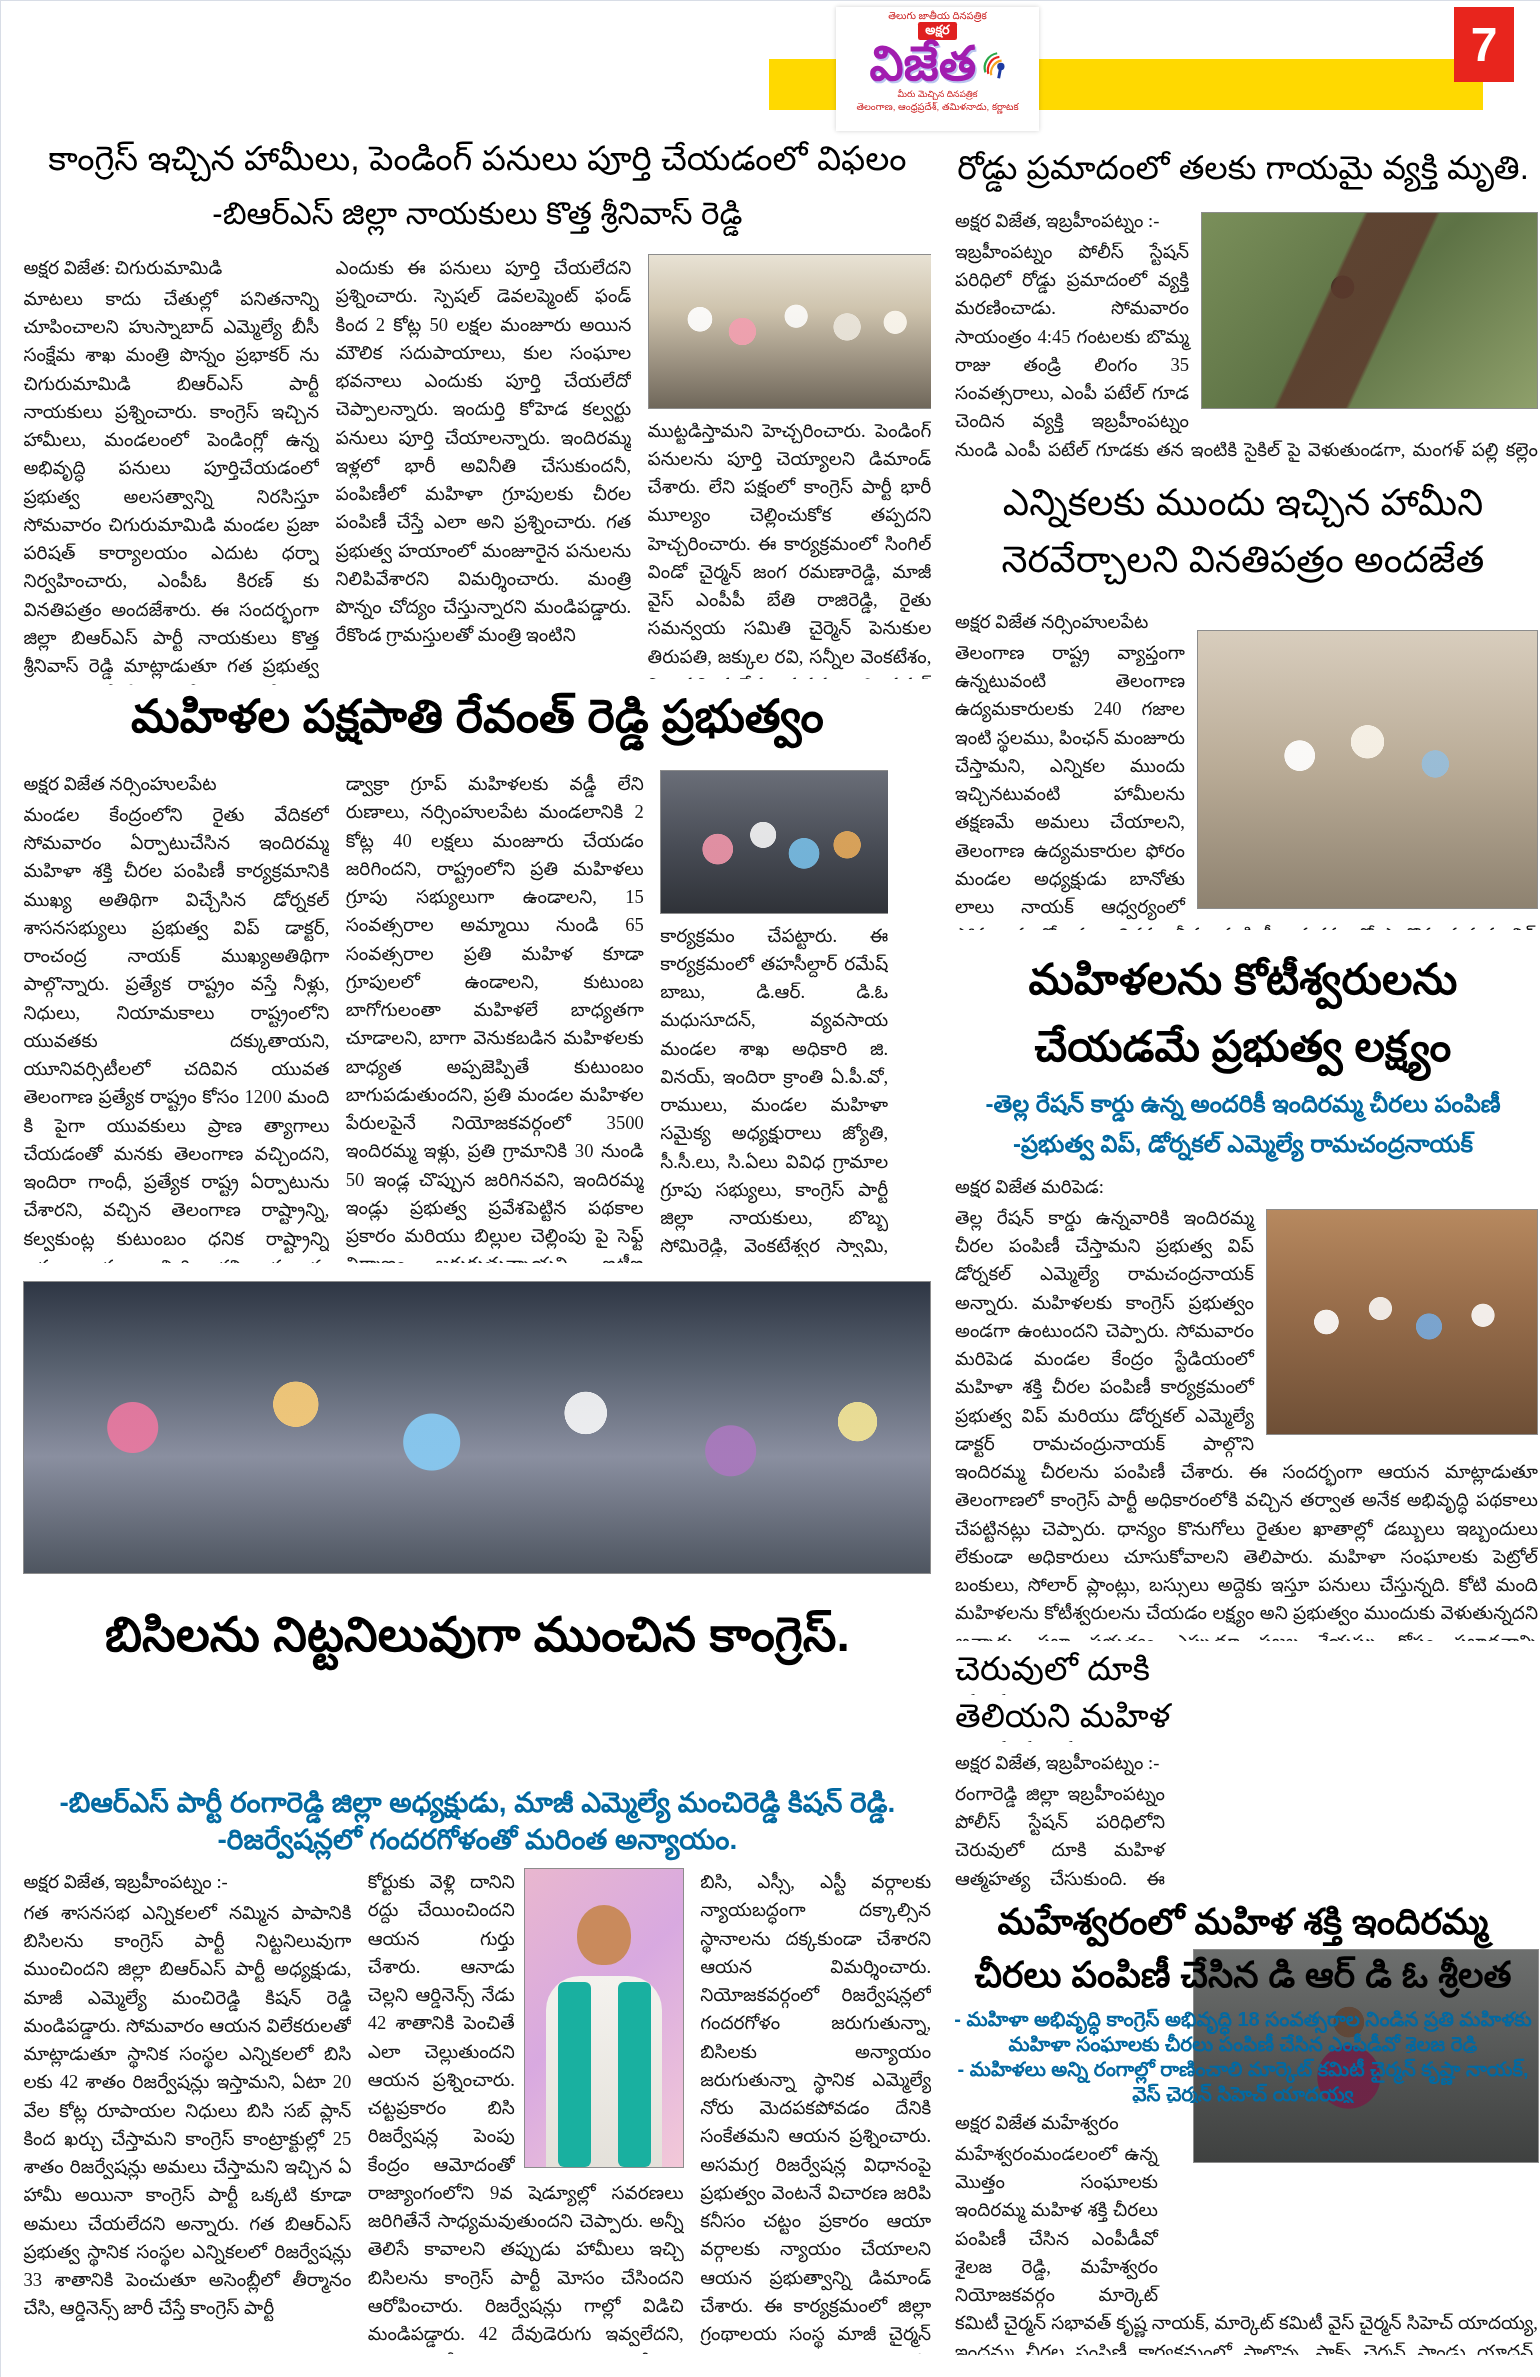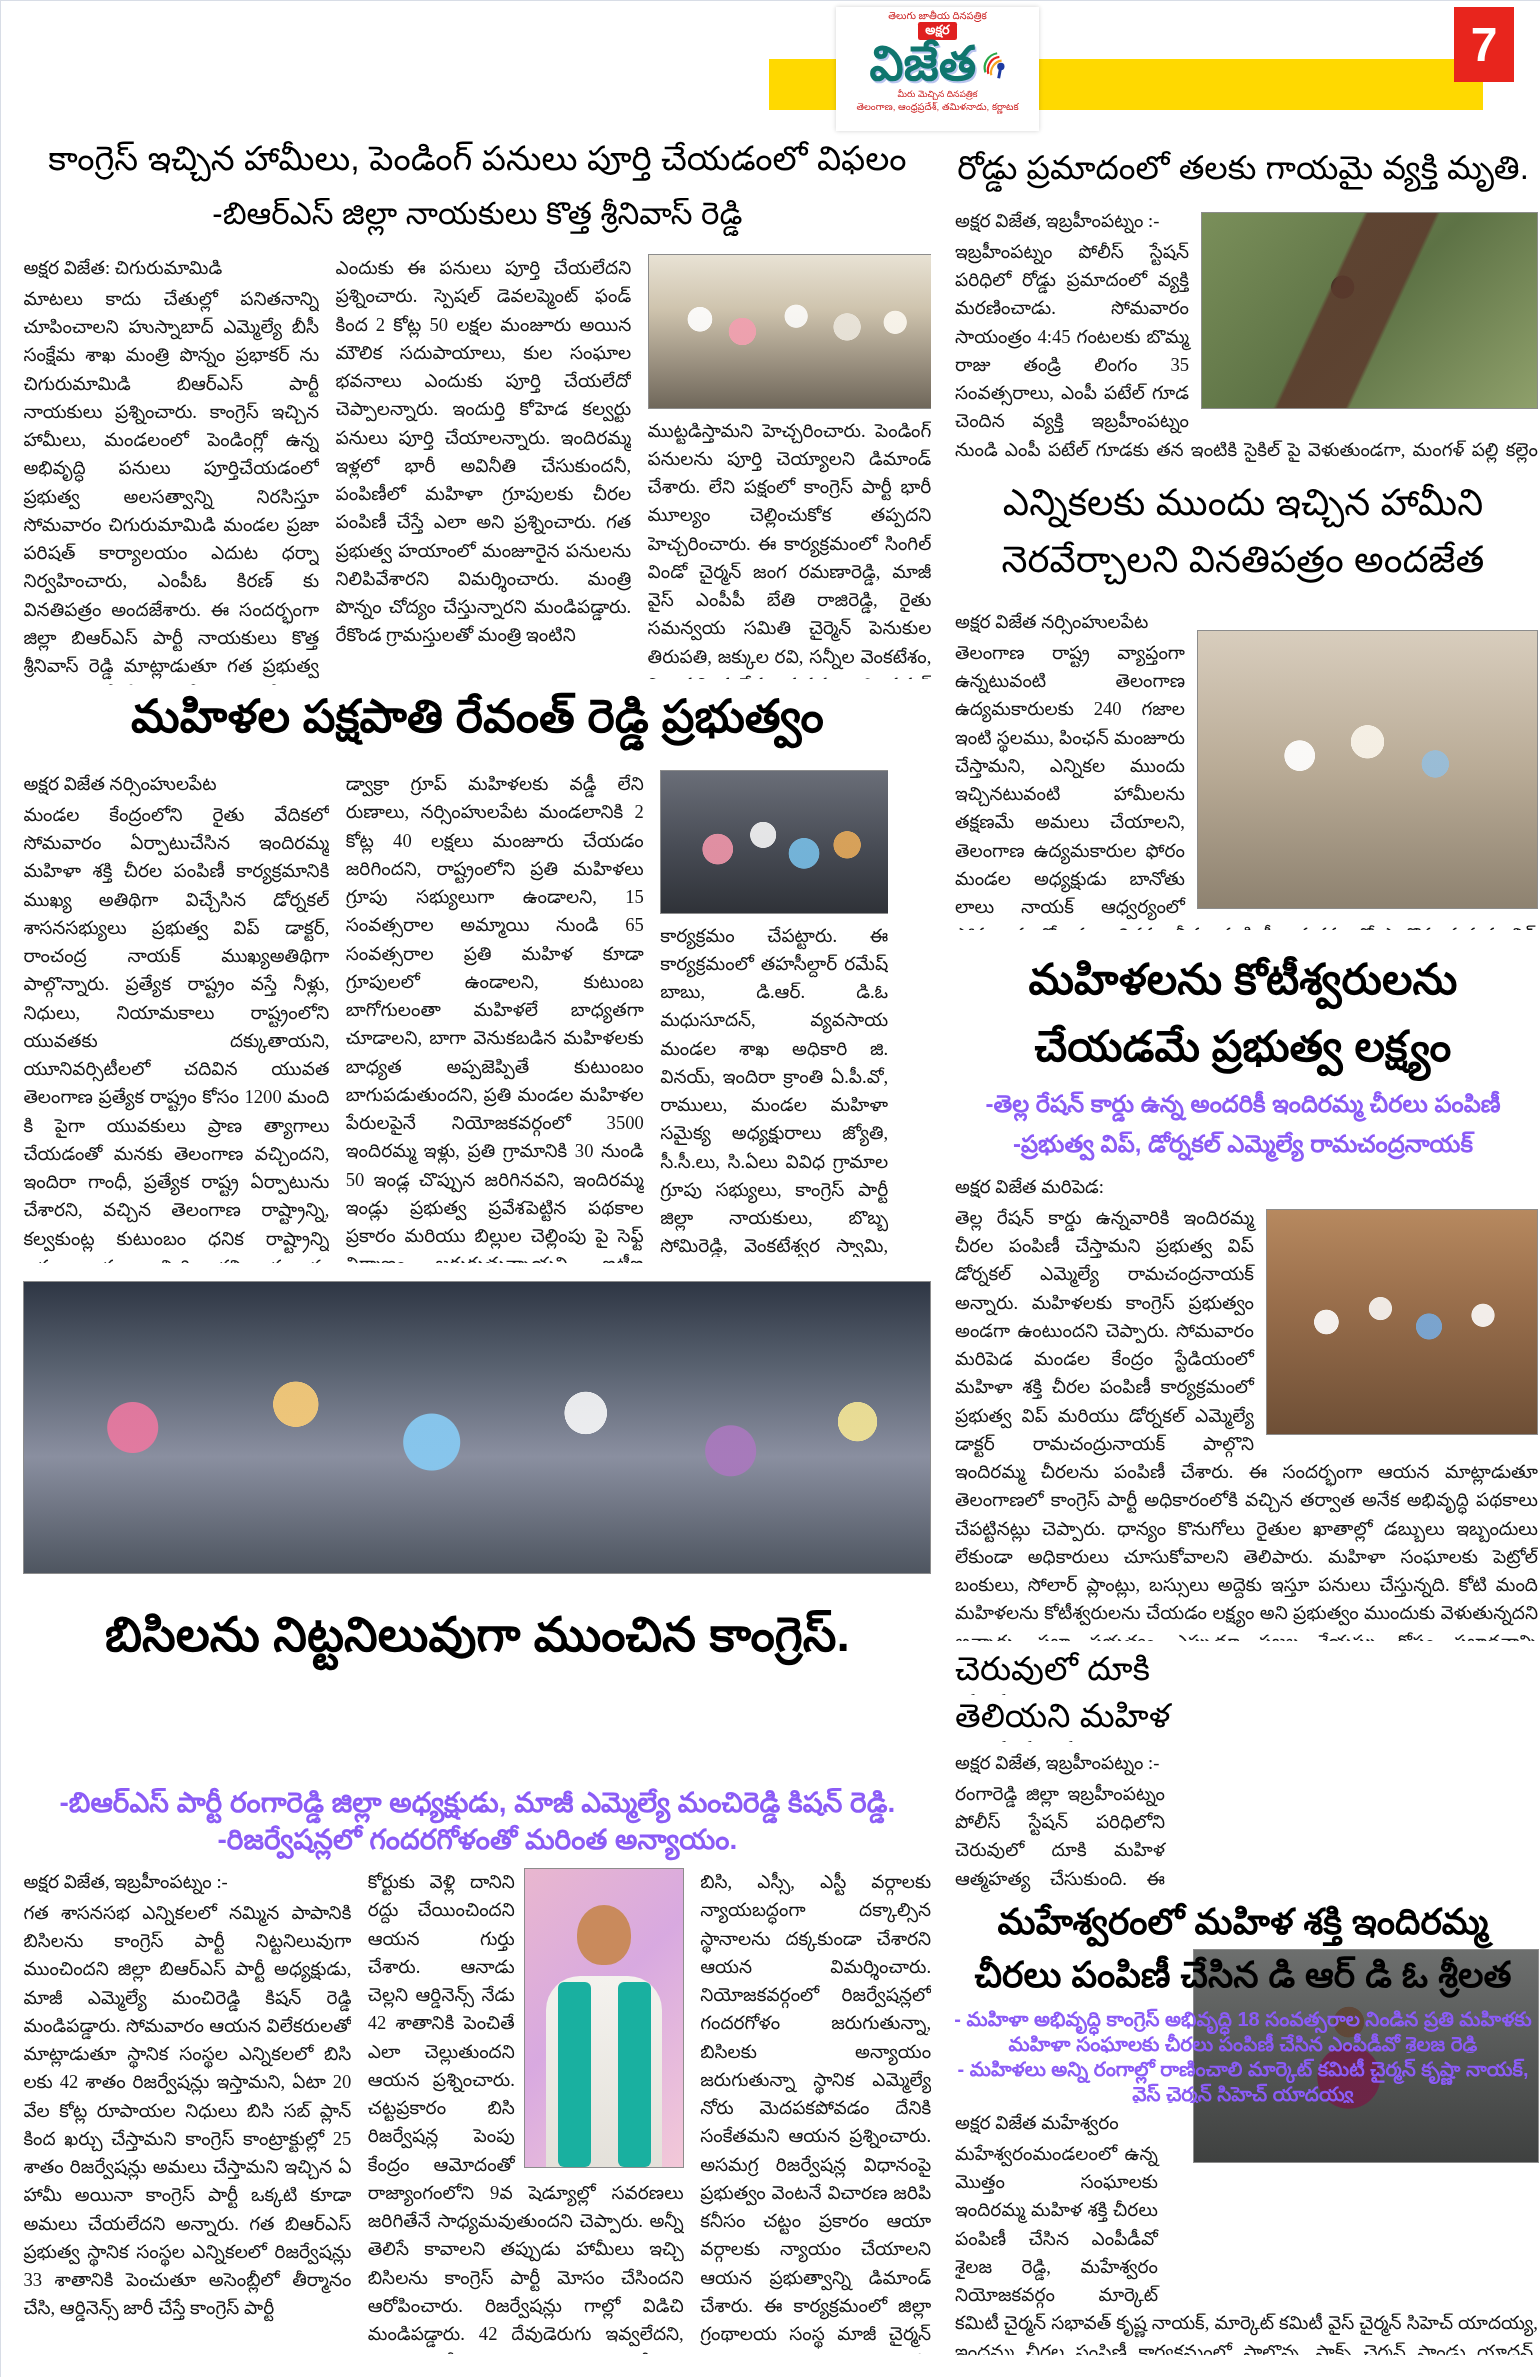--- a/index.html
+++ b/index.html
@@ -3,36 +3,36 @@
 <meta charset="utf-8">
 <style>
   html,body{margin:0;padding:0;background:#e9e9e9;}
   #page{position:relative;width:1541px;height:2377px;background:#ffffff;
         border:0.7px solid #d8dde6;overflow:hidden;
         font-family:"Liberation Serif", serif;}
   .abs{position:absolute;}
   .hl{font-family:"Liberation Sans", sans-serif;font-weight:normal;color:#000;
       text-align:center;line-height:1.15;overflow:hidden;}
   .hl-left{text-align:left;}
-  .sub{font-family:"Liberation Sans", sans-serif;font-weight:bold;color:#8b5cf6;
+  .sub{font-family:"Liberation Sans", sans-serif;font-weight:bold;color:#0369a1;
        text-align:center;line-height:1.25;overflow:hidden;}
   .body-text{font-size:18.6px;line-height:1.52;text-align:justify;color:#141414;overflow:hidden;}
   .dateline{font-size:18.6px;line-height:1.5;text-align:left;color:#141414;margin-bottom:3px;}
   .cols{display:flex;gap:16.4px;height:100%;}
   .col{overflow:hidden;height:100%;}
   
   .date-box{background:#e8251d;color:#fff;display:flex;align-items:center;justify-content:center;
             font-family:"Liberation Sans",sans-serif;font-weight:bold;font-size:22.4px;}
   .yellow-strip{background:#ffd900;}
   .logo-card{background:#fff;box-shadow:0 0 4.5px rgba(0,0,0,.18);text-align:center;padding-top:3px;}
   .logo-pre{color:#cc2222;font-size:10px;line-height:1.2;font-family:Liberation Sans, sans-serif;}
   .logo-badge{display:inline-block;background:#e02020;color:#fff;font-size:12.7px;font-weight:bold;
               padding:0.7px 7.5px;border-radius:2.2px;font-family:"Liberation Sans",sans-serif;}
   .logo-title-row{display:flex;align-items:center;justify-content:center;gap:4.5px;}
-  .logo-title{color:#0f766e;font-size:48px;font-weight:bold;line-height:1.02;
+  .logo-title{color:#a21caf;font-size:48px;font-weight:bold;line-height:1.02;
               font-family:"Liberation Sans",sans-serif;text-shadow:1.5px 1.5px 0 #b9c4ef;}
   .logo-tag{color:#cc2222;font-size:9px;line-height:1.3;font-family:"Liberation Sans",sans-serif;}
   .logo-editions{color:#cc2222;font-size:9.7px;line-height:1.3;font-family:"Liberation Sans",sans-serif;}
   .page-num{background:#e8251d;color:#fff;display:flex;align-items:center;justify-content:center;
             font-family:"Liberation Sans",sans-serif;font-weight:bold;font-size:48px;}
   
   .ph{position:relative;border:0.7px solid #8c8c8c;overflow:hidden;background:#b8b0a4;}
   .ph::after{content:"";position:absolute;inset:0;}
   .photo-a1{background:linear-gradient(180deg,#e8e2d4,#cfc4ae 35%,#948a7a 75%,#6f675a);}
   .photo-a1::after{background:

